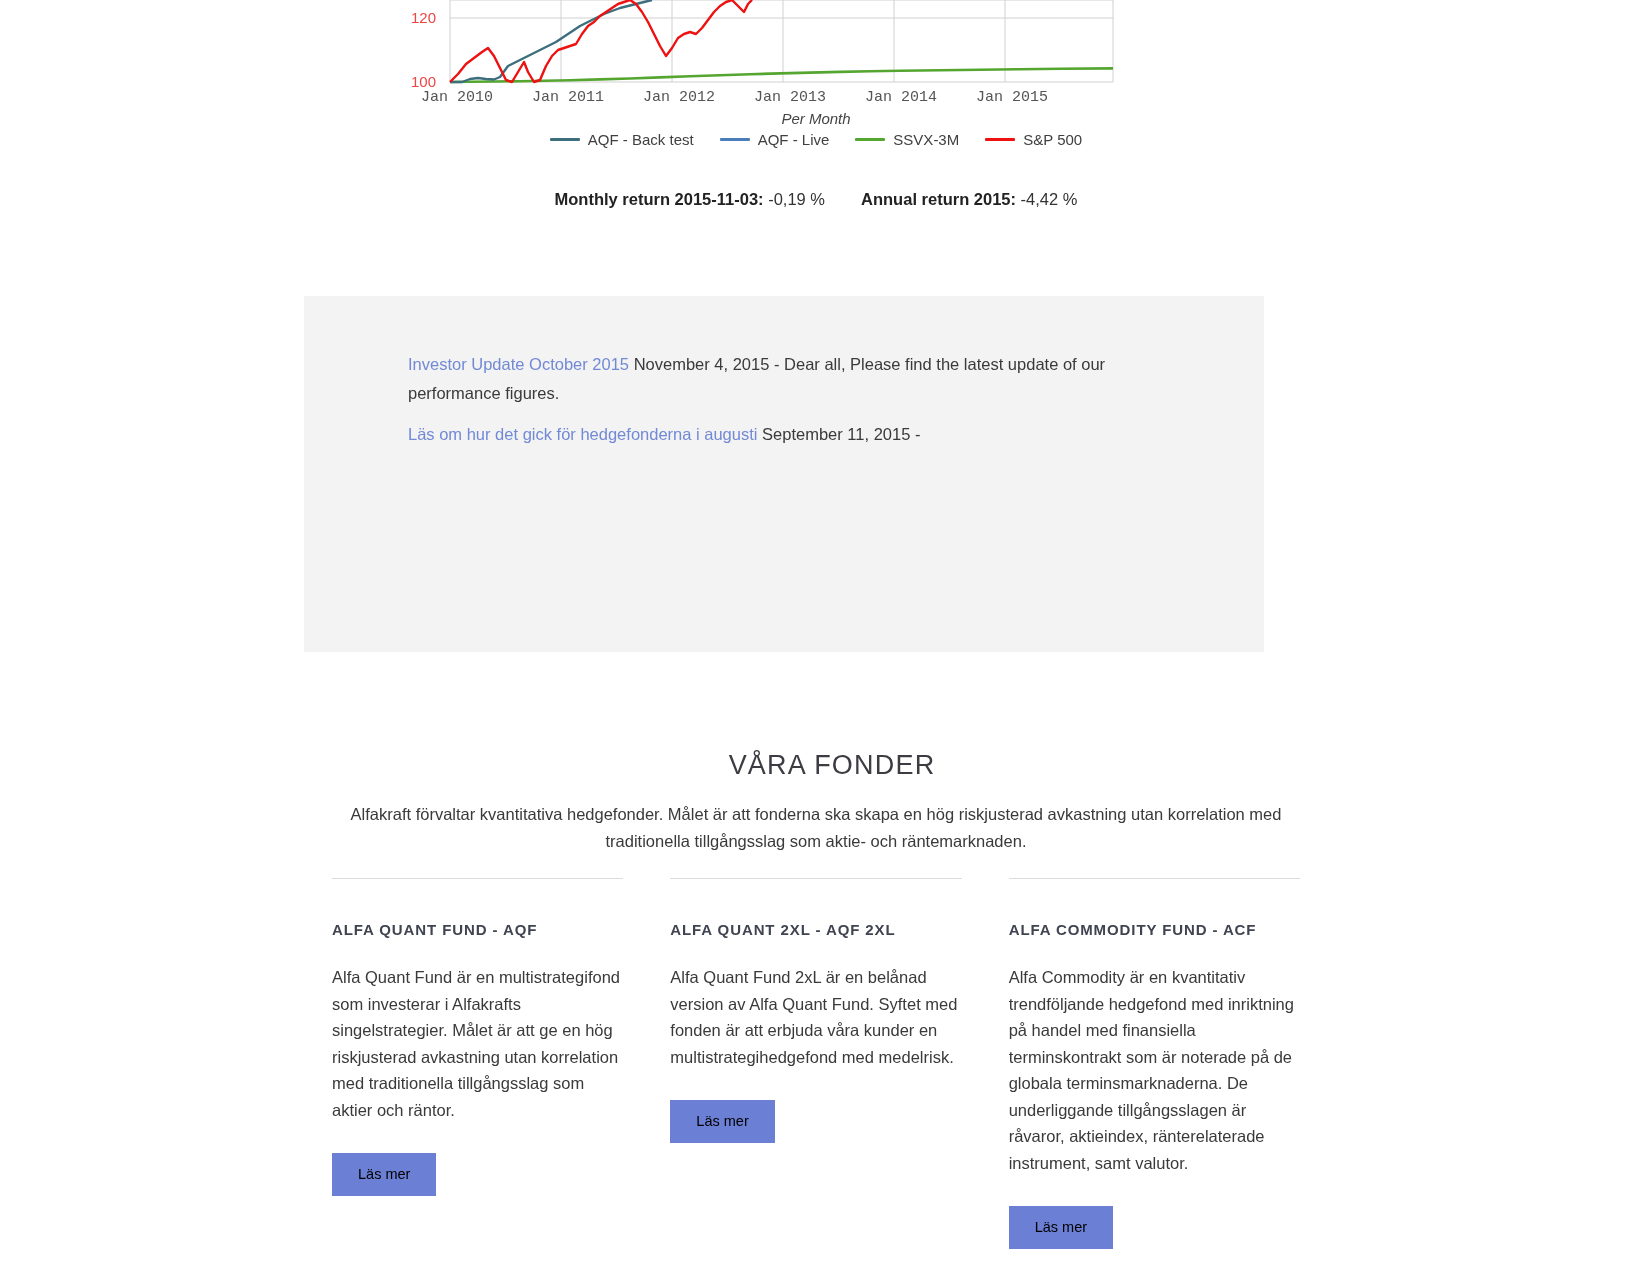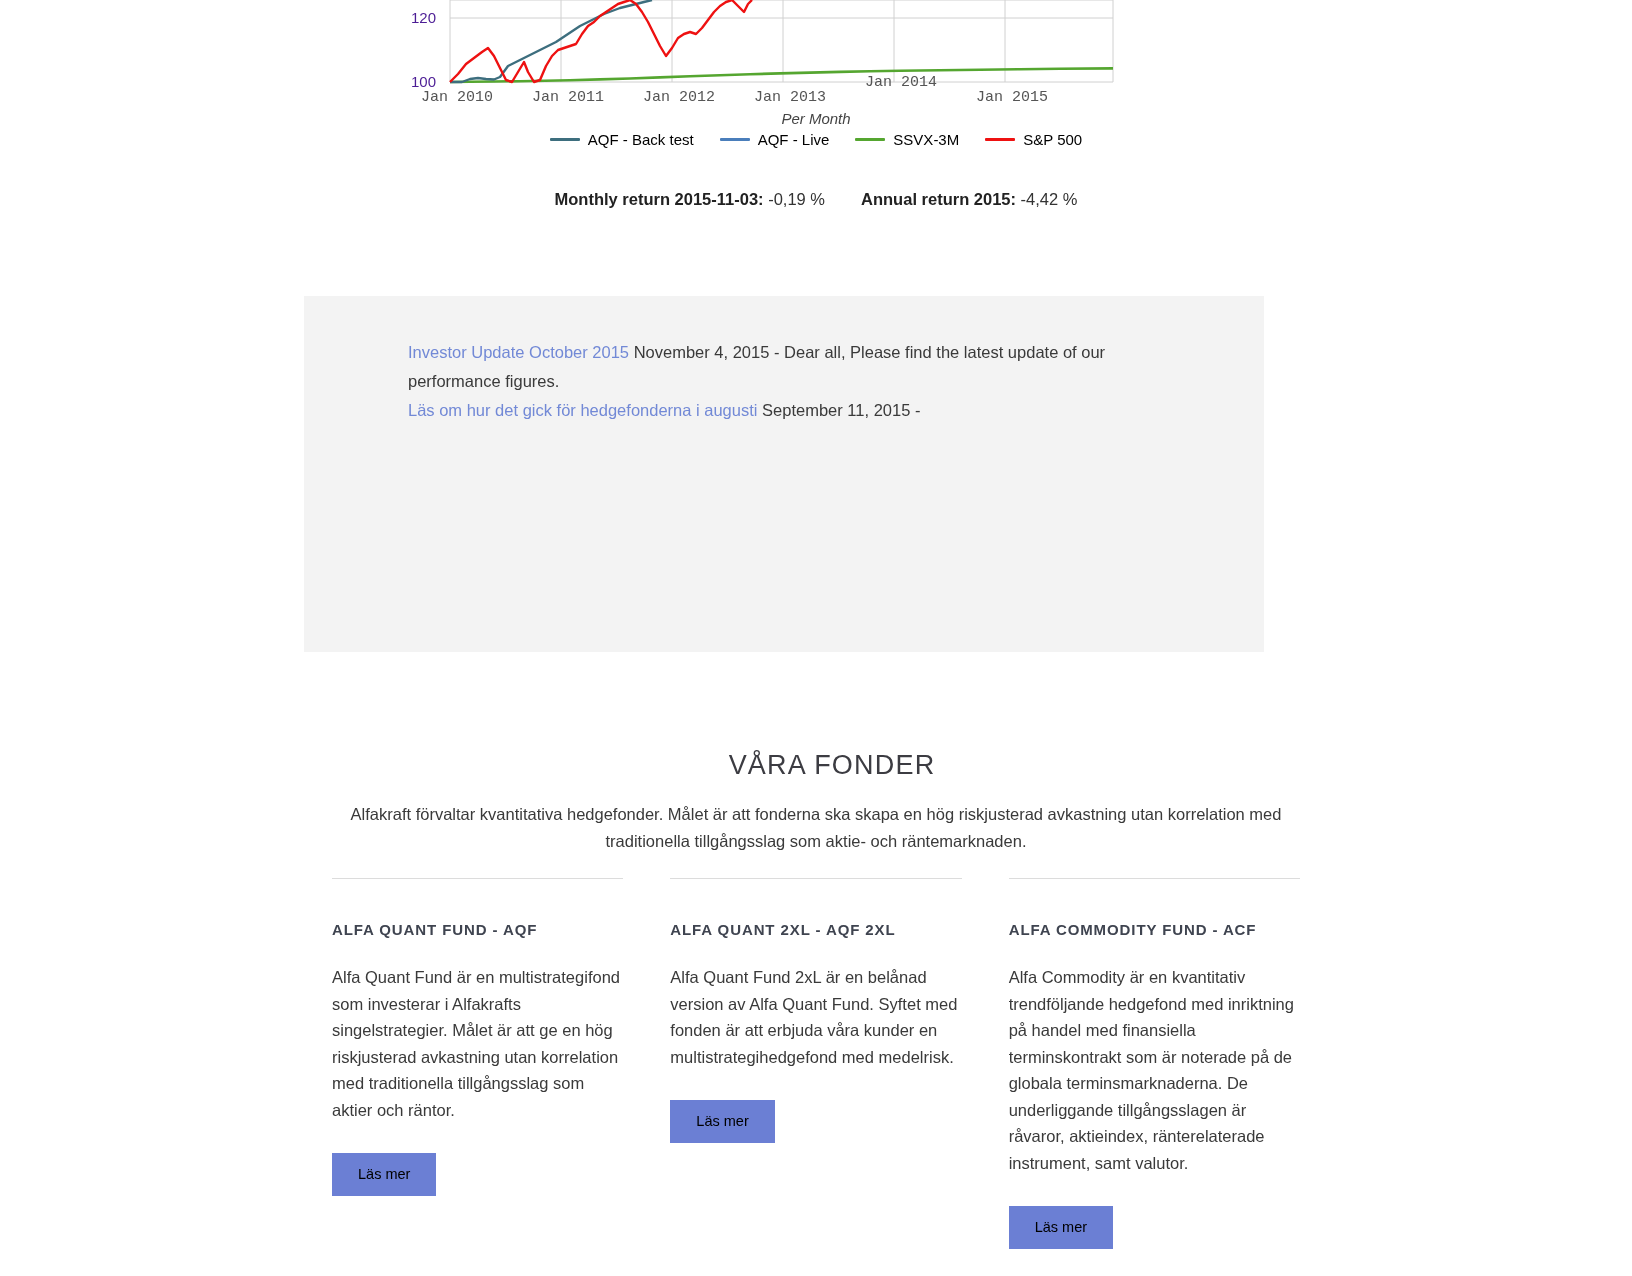--- a/index.html
+++ b/index.html
@@ -11,38 +11,38 @@
     -webkit-font-smoothing: antialiased;
   }
   .page { position: relative; width: 1632px; min-height: 1276px; overflow: hidden; }
 
   
   .chart-wrap { position: relative; width: 1632px; height: 160px; }
   .chart-svg { position: absolute; left: 0; top: 0; }
   .chart-ylabel {
     position: absolute;
     font-family: "Liberation Sans", sans-serif;
-    font-size: 15px; color: #4c1d95; text-align: right;
+    font-size: 15px; color: #ef4444; text-align: right;
   }
   .chart-xlabel {
     position: absolute; font-size: 15px; color: #555;
     font-family: Liberation Mono, monospace;
   }
   .chart-axis-title {
     position: absolute; left: 0; top: 110px; width: 1632px;
     text-align: center; font-size: 15px; font-style: italic; color: #444;
     font-family: "Liberation Sans", sans-serif;
   }
   .legend {
     position: absolute; left: 0; top: 131px; width: 1632px;
     display: flex; justify-content: center; align-items: center; gap: 26px;
   }
   .legend-item { display: flex; align-items: center; gap: 8px; }
   .legend-swatch { display: block; width: 30px; height: 3px; border-radius: 1px; }
-  .legend-label { font-size: 15px; color: #000000; font-family: "Liberation Sans", sans-serif; }
+  .legend-label { font-size: 15px; color: #404040; font-family: "Liberation Sans", sans-serif; }
 
   
   .returns {
     position: absolute; left: 0; top: 190px; width: 1632px;
     display: flex; justify-content: center; align-items: baseline; gap: 36px;
     font-size: 16.5px; color: #333;
   }
   .returns .lbl { font-weight: 700; color: #222; }
   .returns .val { font-weight: 400; color: #333; }
   .return-block { white-space: nowrap; }
@@ -54,21 +54,21 @@
     background: #f3f3f3;
   }
   .news-title {
     text-align: center; font-size: 27px; letter-spacing: 1.2px;
     color: #3c3c42; font-weight: 400; margin: 0; padding-top: 68px;
     font-family: "Liberation Sans", sans-serif;
   }
   .news-list { margin: 0; padding: 42px 104px 0 104px; }
   .news-item {
     font-size: 16.5px; line-height: 29px; color: #3a3a3a;
-    margin: 0 0 0 0;
+    margin: 12px 0 0 0;
   }
   .news-link { color: #7289d6; text-decoration: none; cursor: pointer; }
   .news-rest { color: #3a3a3a; }
 
   
   .funds-title {
     position: absolute; left: 16px; top: 728px; width: 1632px;
     text-align: center; font-size: 27px; letter-spacing: 1.2px;
     color: #3c3c42; font-weight: 400;
     font-family: "Liberation Sans", sans-serif;
@@ -133,21 +133,21 @@
                L726,2 L732,0 L738,6 L744,12 L748,4 L752,0" fill="none" stroke="#ee1111" stroke-width="2.4" stroke-linejoin="round"></path>
     </svg>
 
     <div class="chart-ylabel" style="left:400px; top:9px; width:36px;">120</div>
     <div class="chart-ylabel" style="left:400px; top:73px; width:36px;">100</div>
 
     <div class="chart-xlabel" style="left:421px; top:89px;">Jan 2010</div>
     <div class="chart-xlabel" style="left:532px; top:89px;">Jan 2011</div>
     <div class="chart-xlabel" style="left:643px; top:89px;">Jan 2012</div>
     <div class="chart-xlabel" style="left:754px; top:89px;">Jan 2013</div>
-    <div class="chart-xlabel" style="left:865px; top:74px;">Jan 2014</div>
+    <div class="chart-xlabel" style="left:865px; top:89px;">Jan 2014</div>
     <div class="chart-xlabel" style="left:976px; top:89px;">Jan 2015</div>
 
     <div class="chart-axis-title">Per Month</div>
 
     <div class="legend">
       <div class="legend-item">
         <span class="legend-swatch" style="background:#3d6e7e;"></span>
         <span class="legend-label">AQF - Back test</span>
       </div>
       <div class="legend-item">

